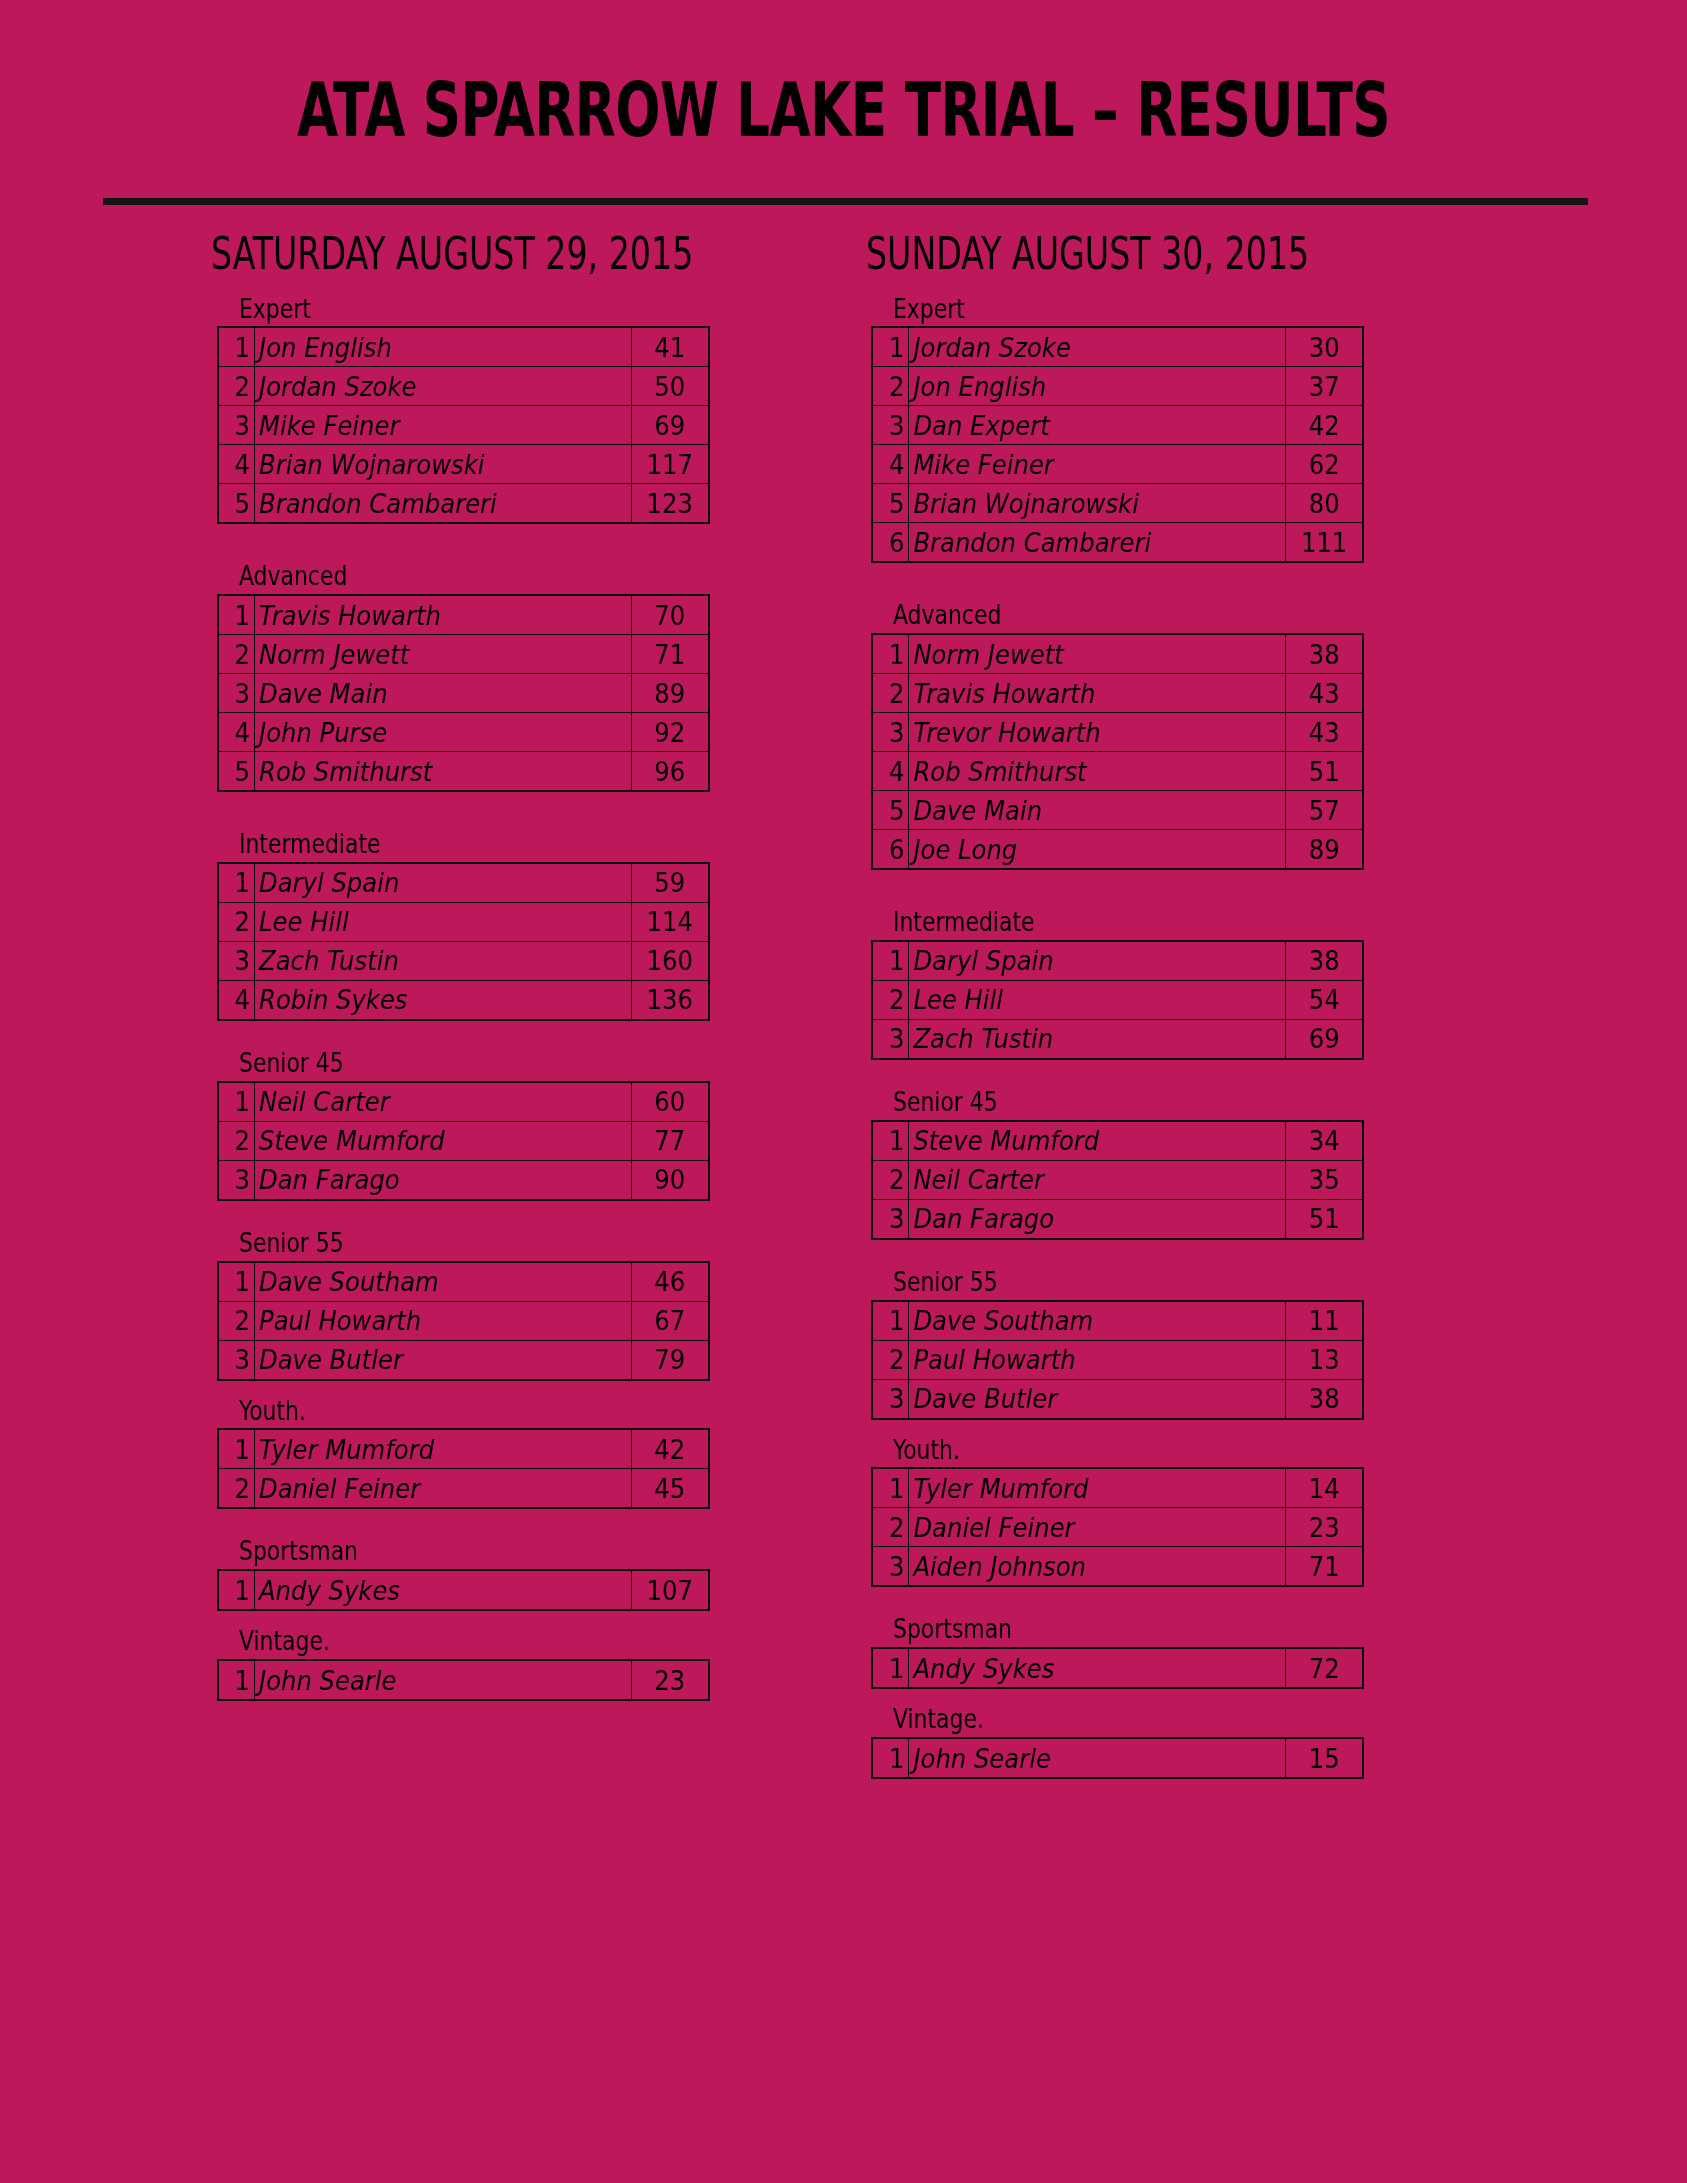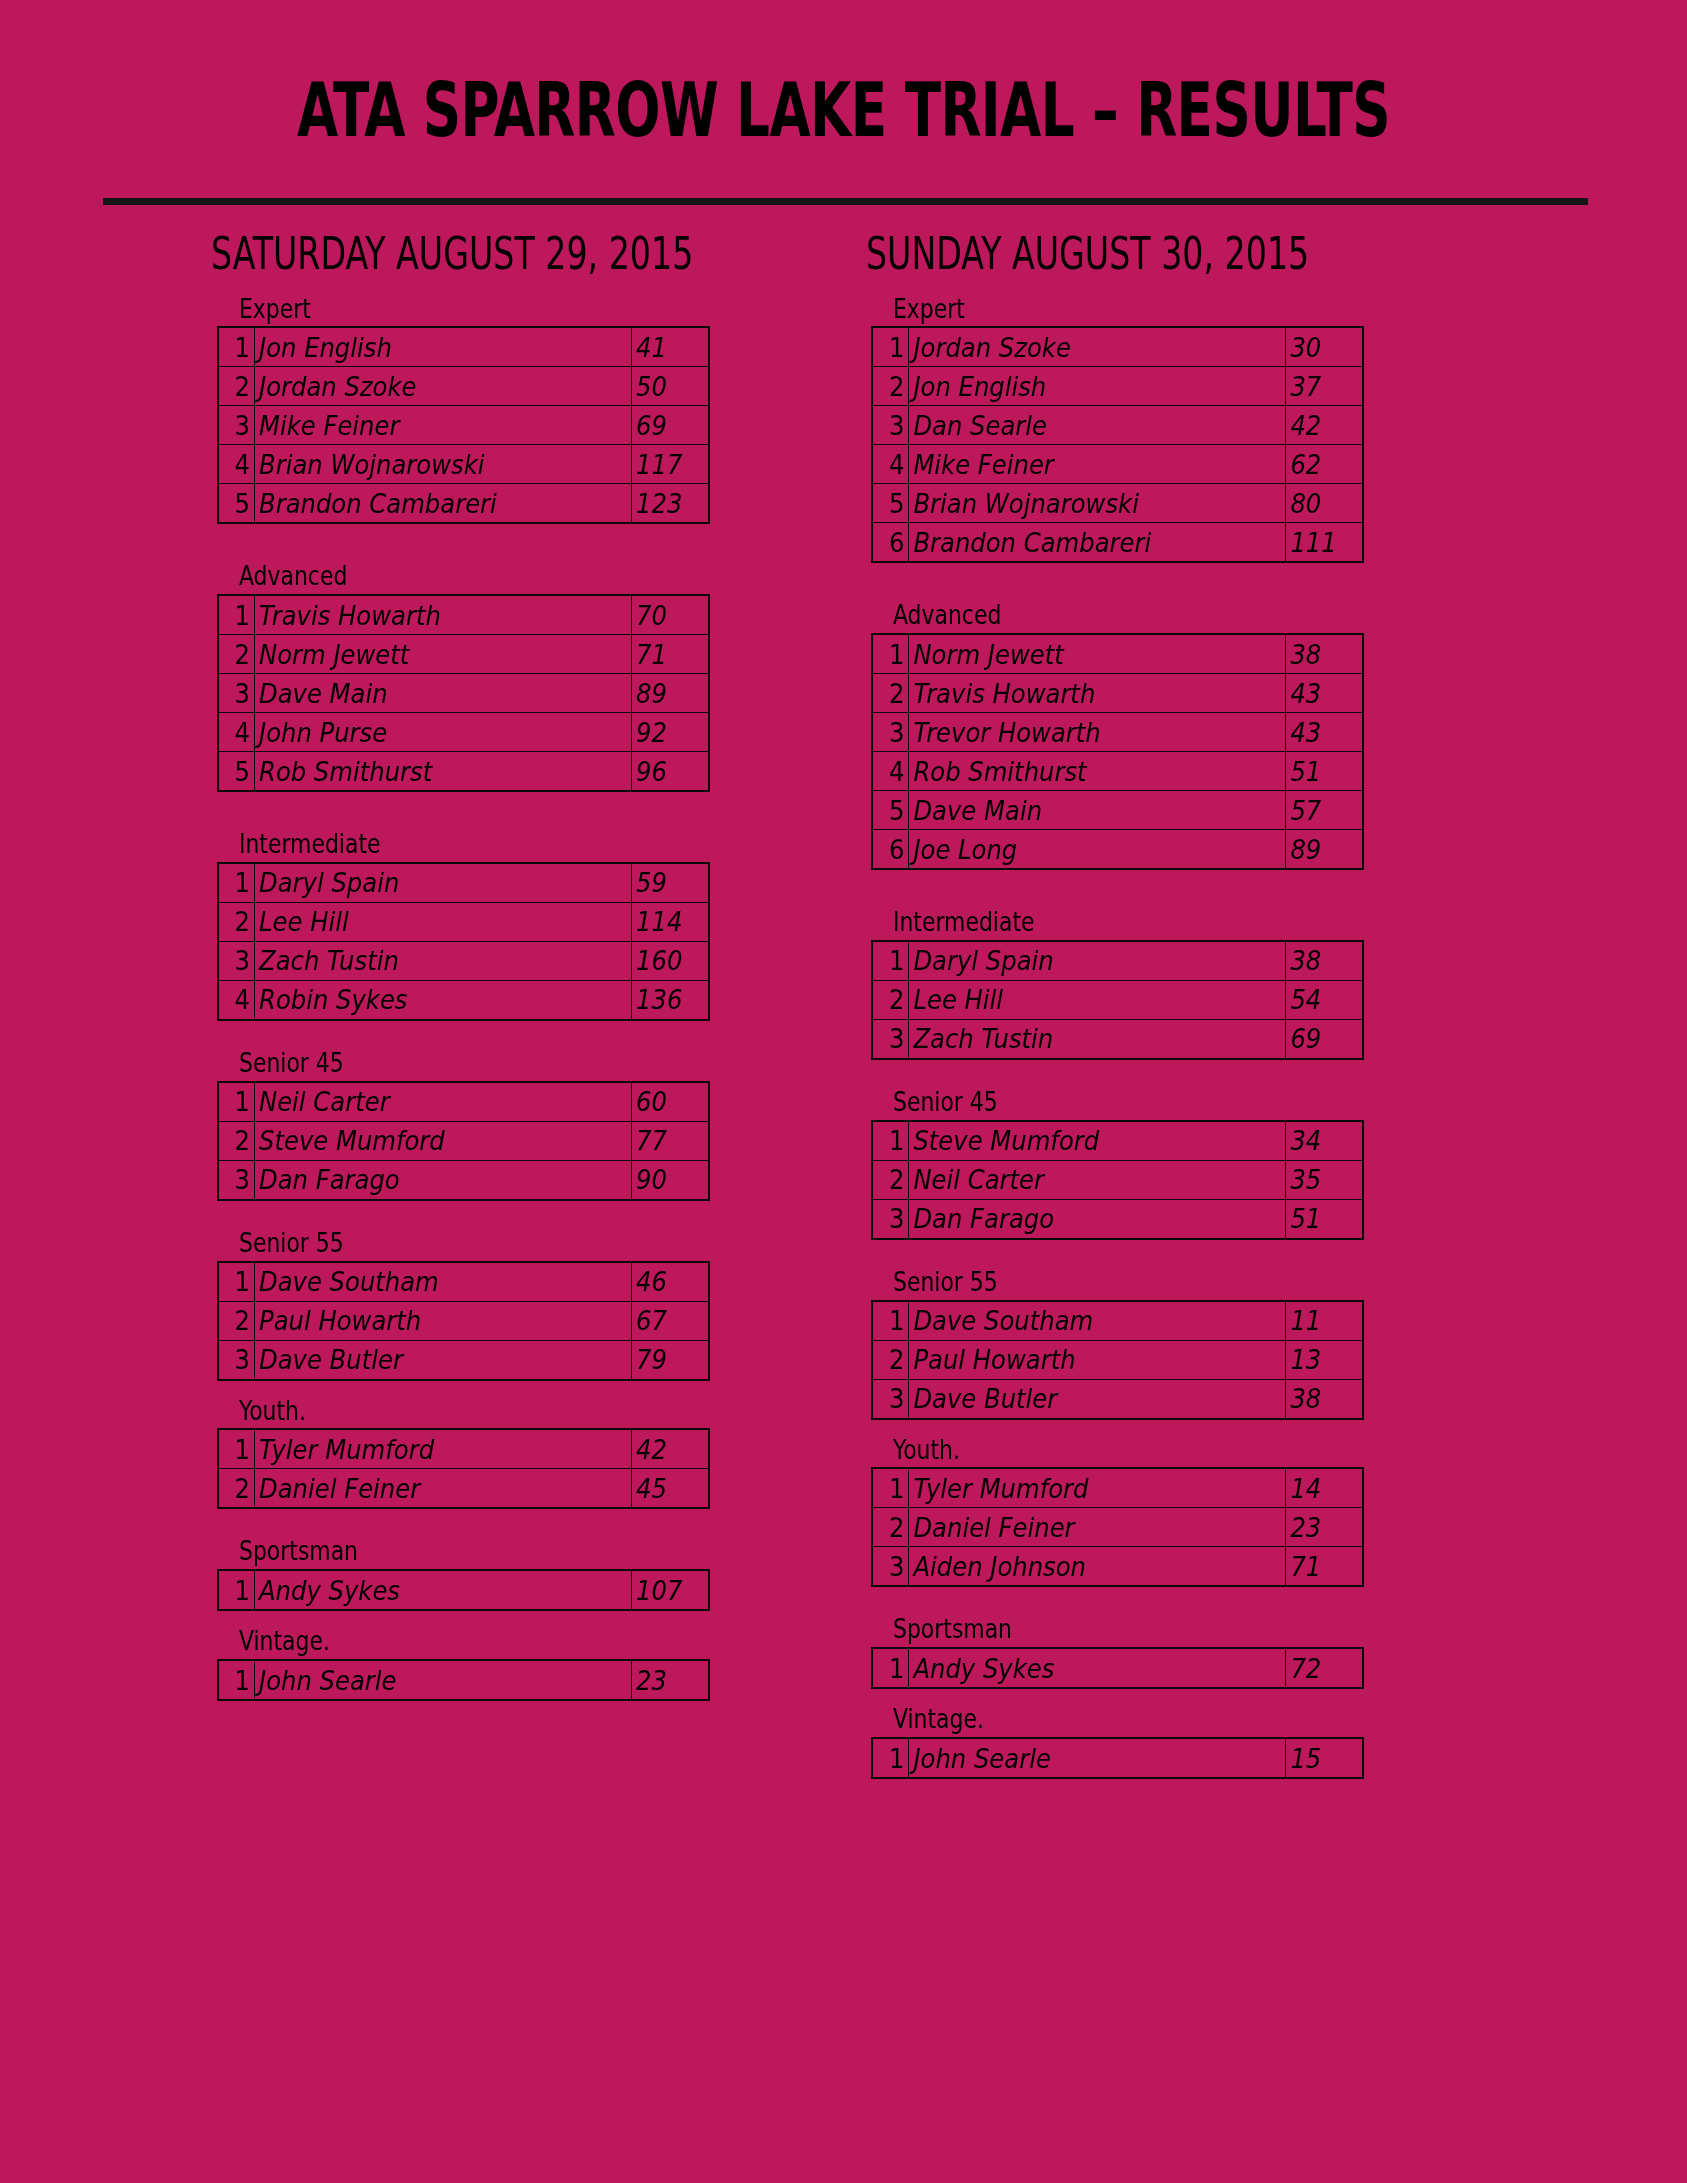--- a/index.html
+++ b/index.html
@@ -100,21 +100,21 @@
     font-family: "Liberation Sans Narrow", "DejaVu Sans Condensed", "Liberation Sans", sans-serif;
     font-size: 27px;
     font-weight: 400;
     line-height: 1.0;
     vertical-align: middle;
     white-space: nowrap;
     overflow: hidden;
   }
   td.rank  { text-align: right; padding-right: 2.6px; padding-left: 1.3px; }
   td.name  { text-align: left;  padding-left: 5.3px; font-style: italic; }
-  td.score { text-align: left; padding-right: 6.6px; font-style: italic; }
+  td.score { text-align: center; padding-right: 6.6px; }
 
   
   .gap-lg { margin-bottom: 38px; }
   .gap-md { margin-bottom: 26.5px; }
   .gap-sm { margin-bottom: 16px; margin-top: 28px; }
   .gap-xs { margin-bottom: 4px; }
 </style>
 </head>
 <body>
 
@@ -360,21 +360,21 @@
                 <td class="name">Jordan Szoke</td>
                 <td class="score">30</td>
               </tr>
               <tr>
                 <td class="rank">2</td>
                 <td class="name">Jon English</td>
                 <td class="score">37</td>
               </tr>
               <tr>
                 <td class="rank">3</td>
-                <td class="name">Dan Searle</td>
+                <td class="name">Dan Expert</td>
                 <td class="score">42</td>
               </tr>
               <tr>
                 <td class="rank">4</td>
                 <td class="name">Mike Feiner</td>
                 <td class="score">62</td>
               </tr>
               <tr>
                 <td class="rank">5</td>
                 <td class="name">Brian Wojnarowski</td>

